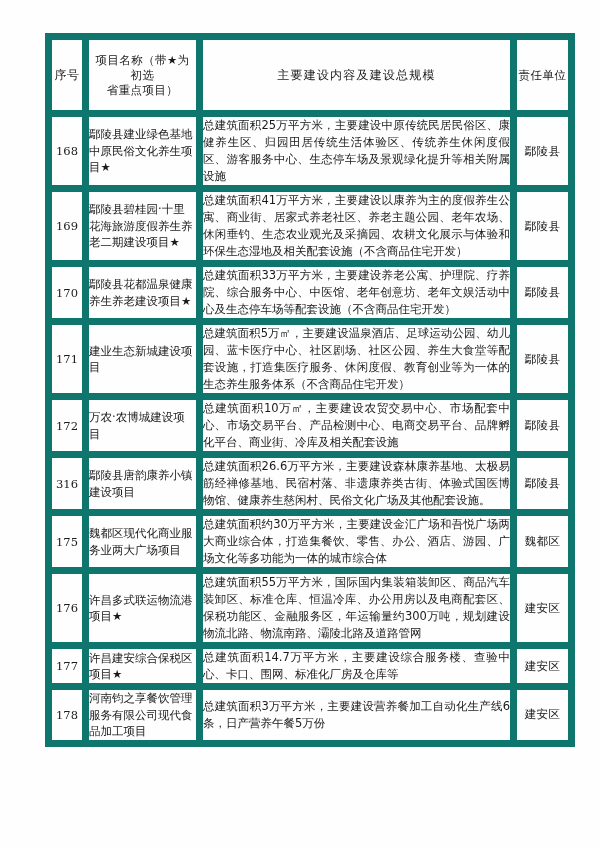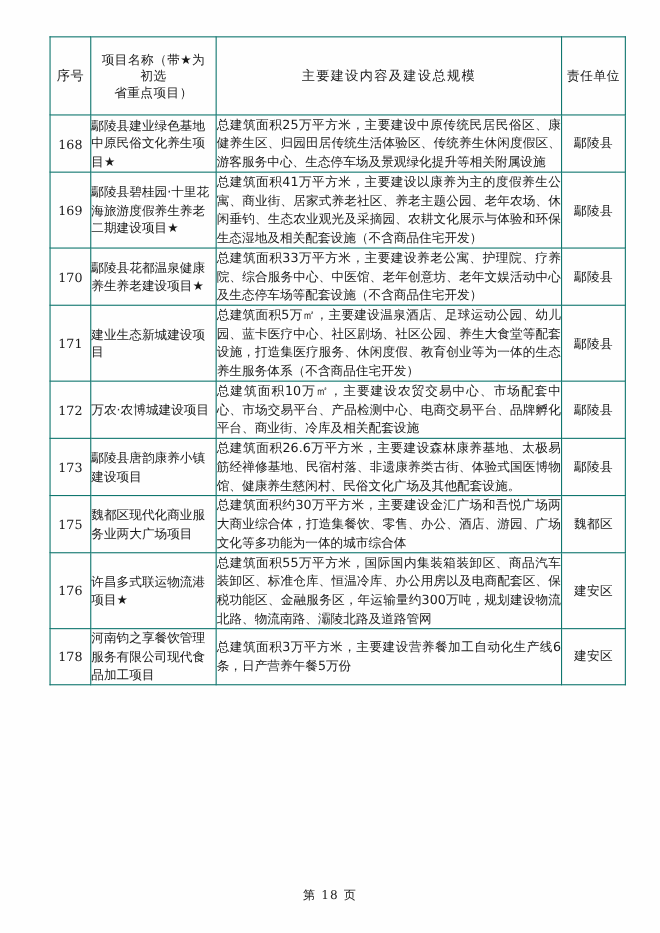--- a/index.html
+++ b/index.html
@@ -26,21 +26,21 @@
   table.project-table {
     position: absolute;
     left: 45px;
     top: 33px;
     width: 523px;
     border-collapse: collapse;
     table-layout: fixed;
   }
   table.project-table td,
   table.project-table th {
-    border: 1px solid #0f766e;
+    border: 7px solid #0f766e;
     padding: 0;
     vertical-align: middle;
     font-weight: normal;
   }
   col.c-seq    { width: 37px; }
   col.c-name   { width: 114px; }
   col.c-desc   { width: 314px; }
   col.c-unit   { width: 58px; }
 
   thead th {
@@ -143,41 +143,46 @@
           <td class="desc">总建筑面积5万㎡，主要建设温泉酒店、足球运动公园、幼儿园、蓝卡医疗中心、社区剧场、社区公园、养生大食堂等配套设施，打造集医疗服务、休闲度假、教育创业等为一体的生态养生服务体系（不含商品住宅开发）</td>
           <td class="unit">鄢陵县</td>
         </tr>
         <tr>
           <td class="seq">172</td>
           <td class="name">万农·农博城建设项目</td>
           <td class="desc">总建筑面积10万㎡，主要建设农贸交易中心、市场配套中心、市场交易平台、产品检测中心、电商交易平台、品牌孵化平台、商业街、冷库及相关配套设施</td>
           <td class="unit">鄢陵县</td>
         </tr>
         <tr>
-          <td class="seq">173</td>
+          <td class="seq">316</td>
           <td class="name">鄢陵县唐韵康养小镇建设项目</td>
           <td class="desc">总建筑面积26.6万平方米，主要建设森林康养基地、太极易筋经禅修基地、民宿村落、非遗康养类古街、体验式国医博物馆、健康养生慈闲村、民俗文化广场及其他配套设施。</td>
           <td class="unit">鄢陵县</td>
         </tr>
         <tr>
           <td class="seq">175</td>
           <td class="name">魏都区现代化商业服务业两大广场项目</td>
           <td class="desc">总建筑面积约30万平方米，主要建设金汇广场和吾悦广场两大商业综合体，打造集餐饮、零售、办公、酒店、游园、广场文化等多功能为一体的城市综合体</td>
           <td class="unit">魏都区</td>
         </tr>
         <tr>
           <td class="seq">176</td>
           <td class="name">许昌多式联运物流港项目★</td>
           <td class="desc">总建筑面积55万平方米，国际国内集装箱装卸区、商品汽车装卸区、标准仓库、恒温冷库、办公用房以及电商配套区、保税功能区、金融服务区，年运输量约300万吨，规划建设物流北路、物流南路、灞陵北路及道路管网</td>
           <td class="unit">建安区</td>
         </tr>
         <tr>
+          <td class="seq">177</td>
+          <td class="name">许昌建安综合保税区项目★</td>
+          <td class="desc">总建筑面积14.7万平方米，主要建设综合服务楼、查验中心、卡口、围网、标准化厂房及仓库等</td>
+          <td class="unit">建安区</td>
+        </tr>
+        <tr>
           <td class="seq">178</td>
           <td class="name">河南钧之享餐饮管理服务有限公司现代食品加工项目</td>
           <td class="desc">总建筑面积3万平方米，主要建设营养餐加工自动化生产线6条，日产营养午餐5万份</td>
           <td class="unit">建安区</td>
         </tr>
       </tbody>
   </table>
 
-  <div class="footer">第 18 页</div>
 
 </div>
 
 </body></html>

